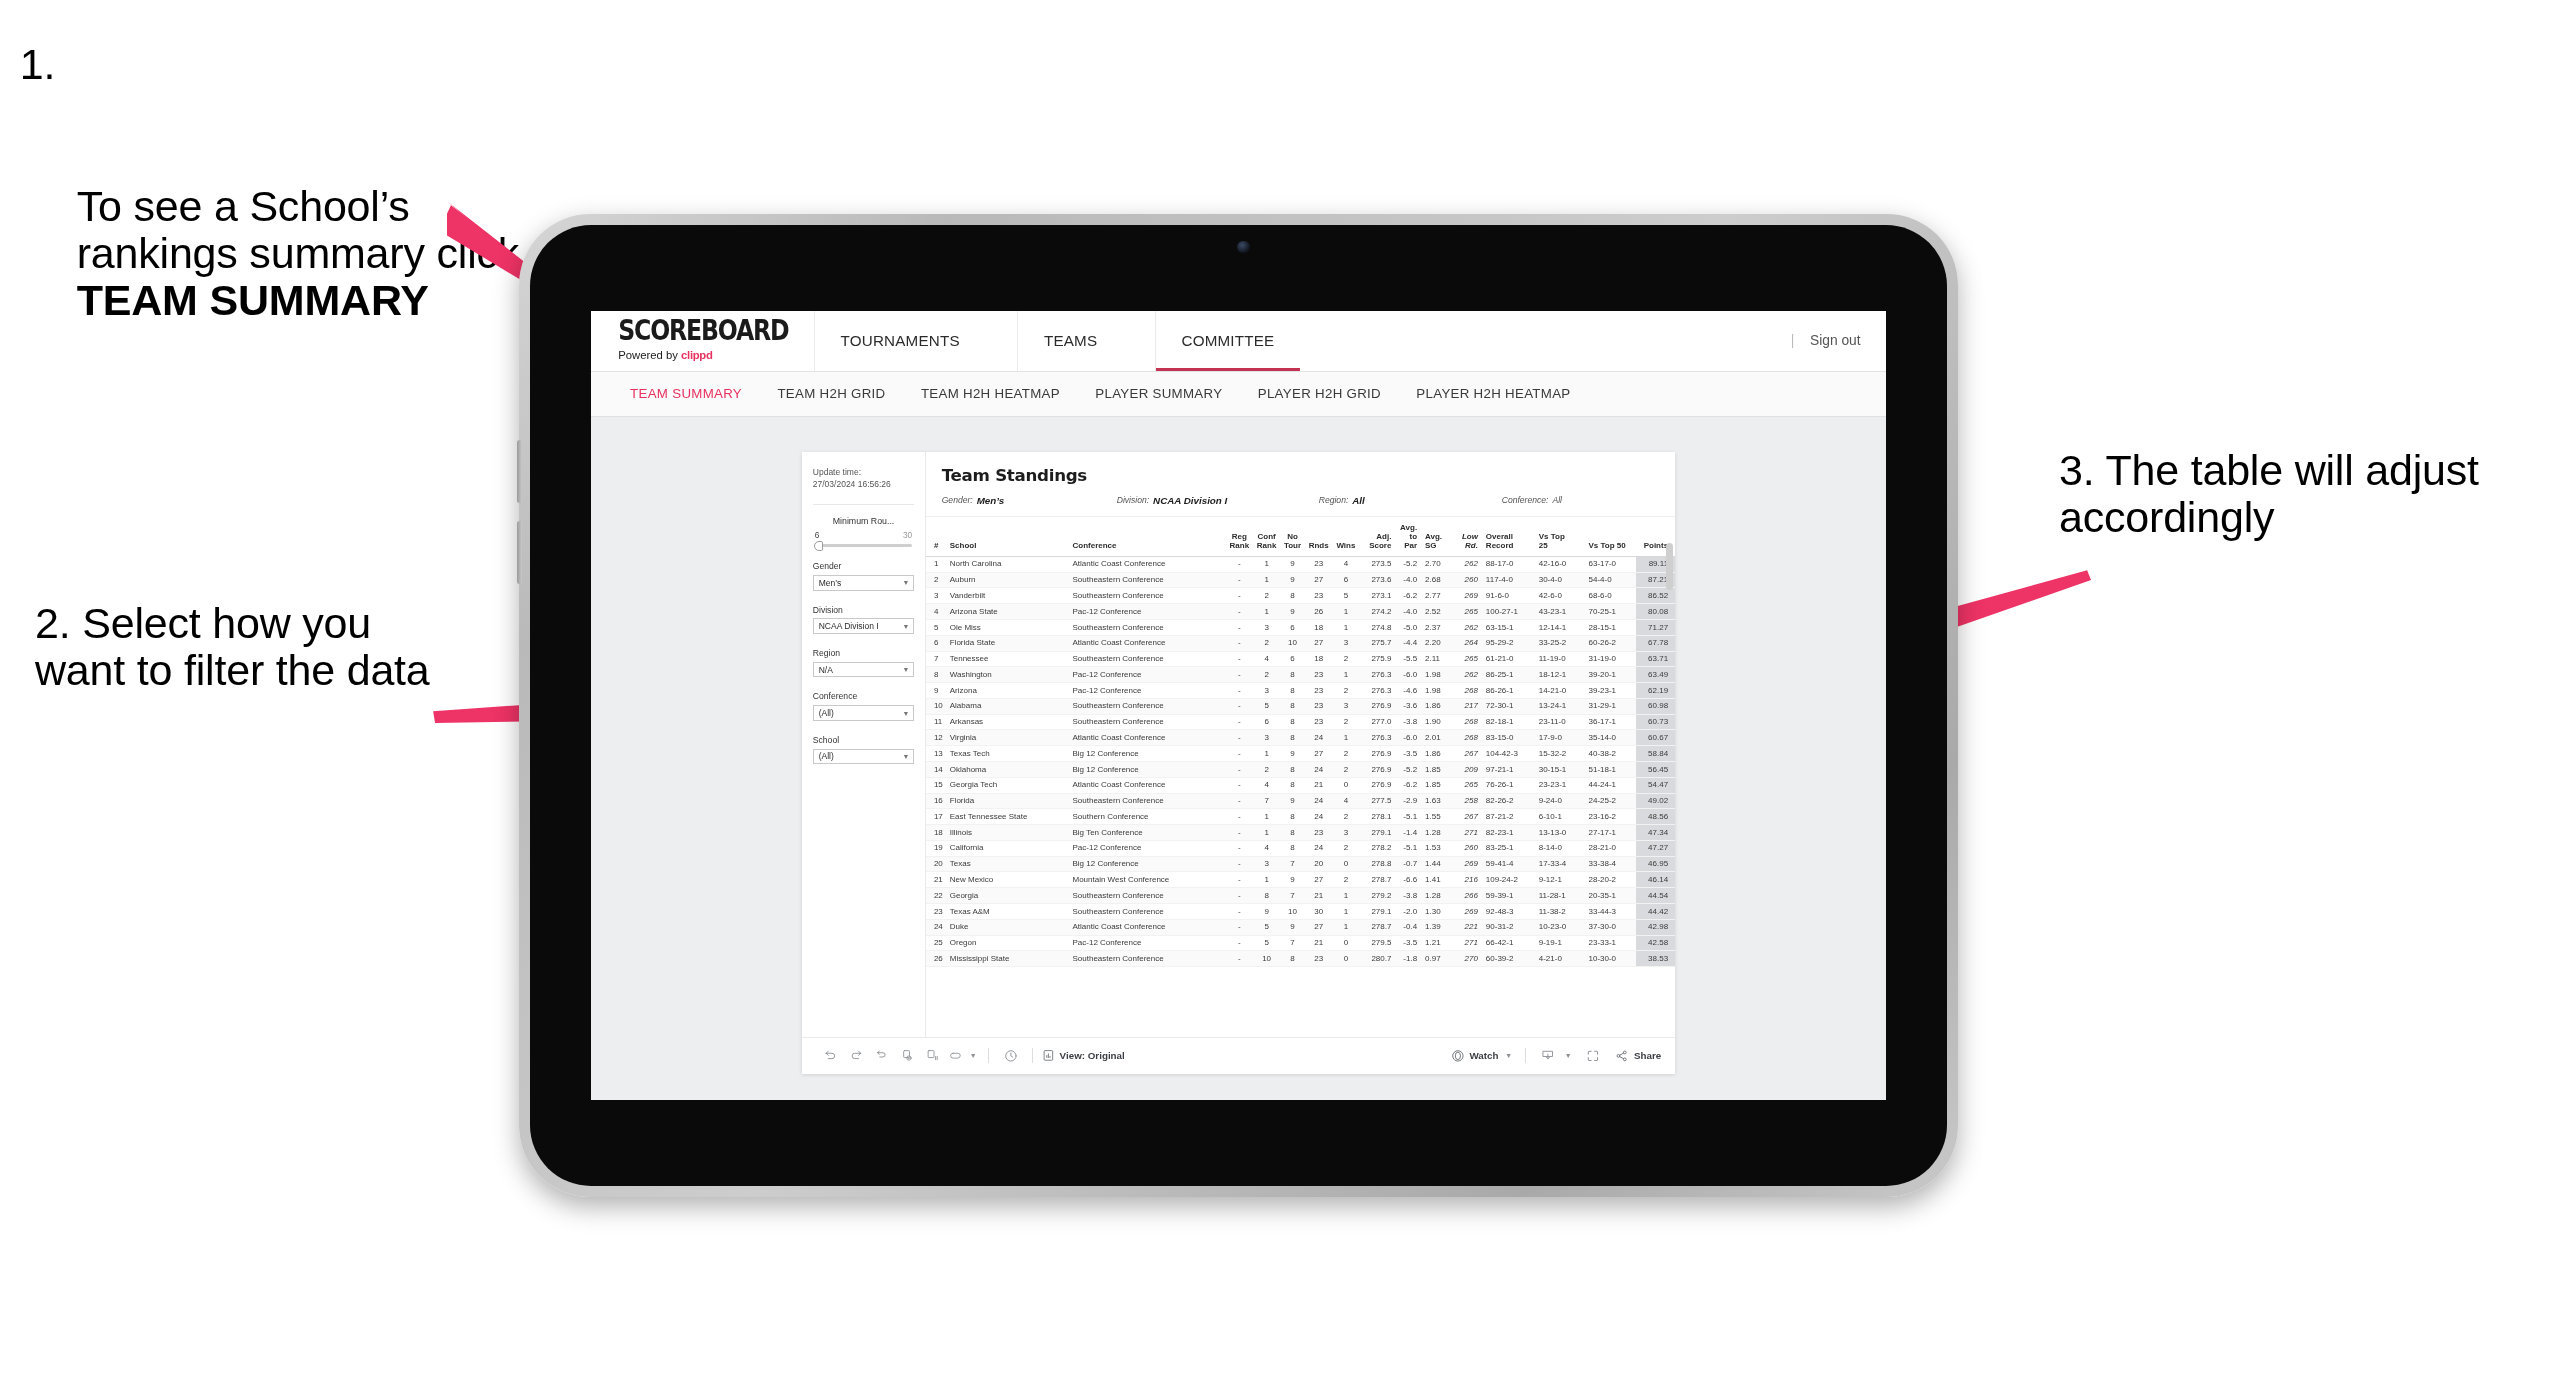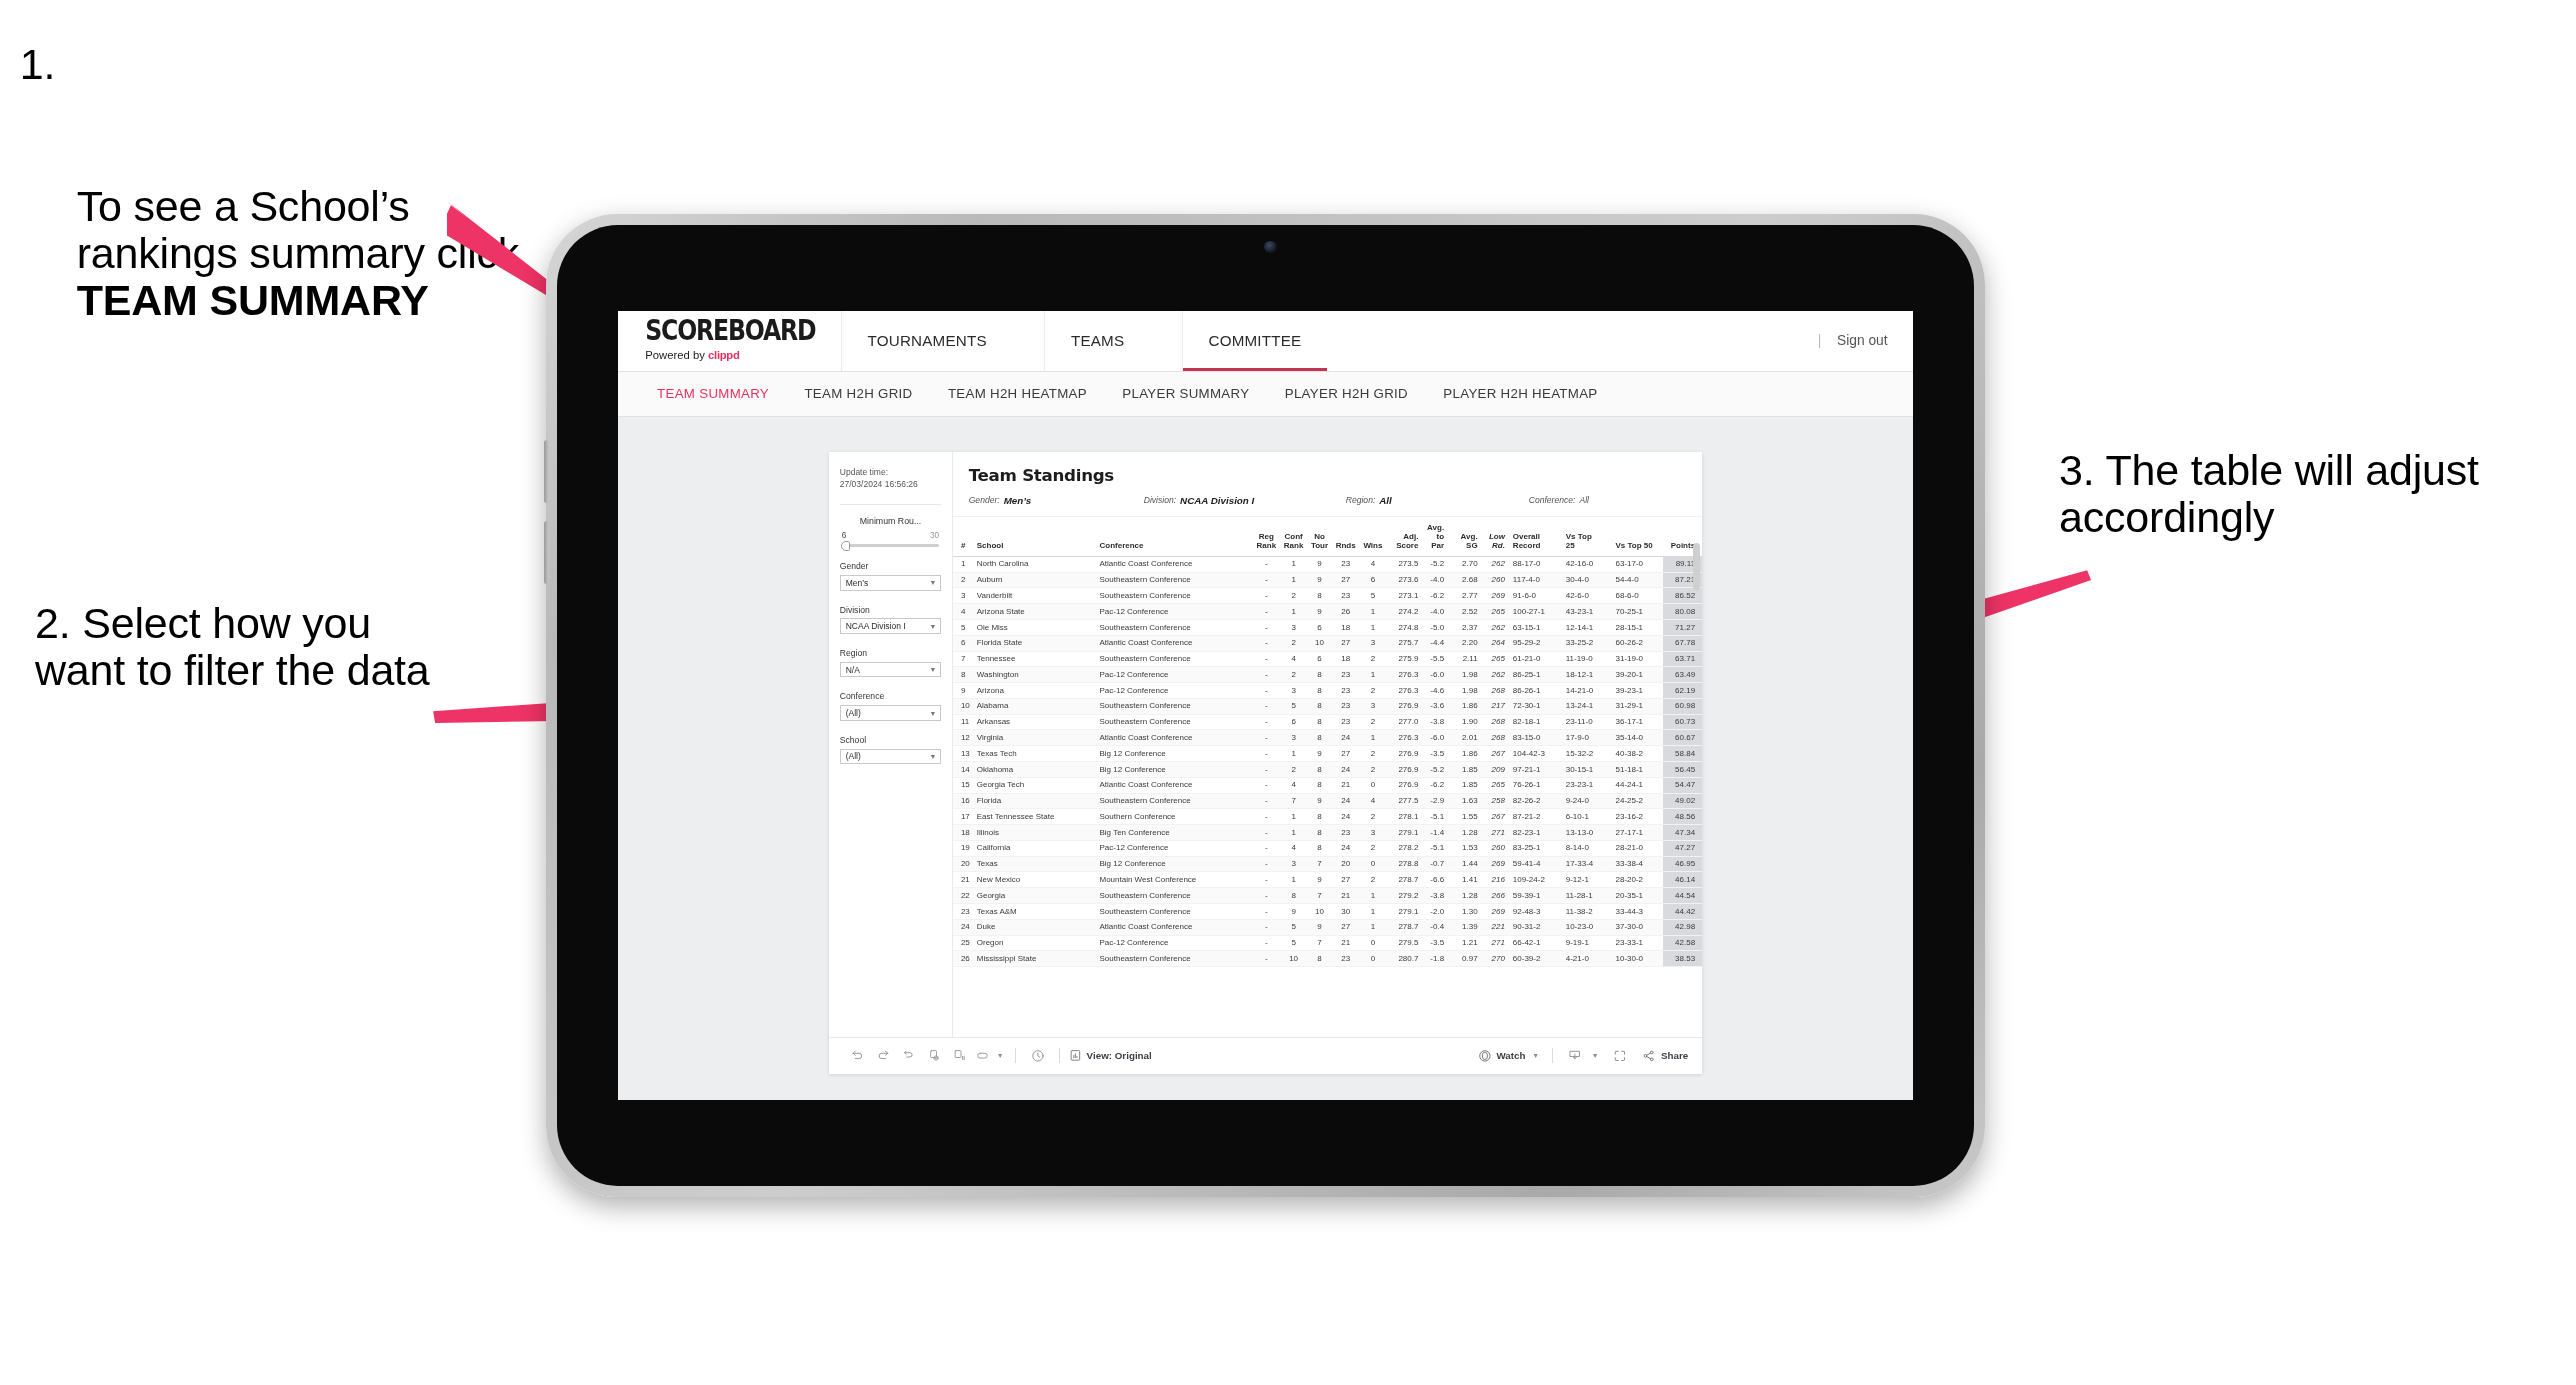--- a/index.html
+++ b/index.html
@@ -27,21 +27,21 @@
   #annot1 .body { display:block; margin-left: 57px; }
   #annot2 { left: 35px; top: 600px; width: 423px; }
   #annot3 { left: 2059px; top: 447px; width: 521px; }
 
   
   .arrow { position: absolute; }
 
   
   #tablet {
     position: absolute;
-    left: 546px; top: 214px;
+    left: 519px; top: 214px;
     width: 1439px; height: 983px;
     border-radius: 71px;
     background: linear-gradient(135deg,#d6d6d6 0%, #b9b9b9 18%, #cdcdcd 50%, #a9a9a9 82%, #c9c9c9 100%);
     box-shadow: 0 9.8px 25.6px rgba(0,0,0,0.30);
     padding: 10.8px;
   }
   #tablet-inner {
     width: 100%; height: 100%;
     border-radius: 61px;
     background: #0a0a0a;
@@ -188,21 +188,21 @@
     white-space:nowrap; line-height:1.2;
   }
   tbody tr:nth-child(even) td { background:#fafafa; }
   .c-rank  { width: 15.7px; text-align:left; padding-left:7.9px !important; }
   .c-school{ width: 106px; text-align:left; }
   .c-conf  { width: 134px; text-align:left; }
   .c-num   { width: 23.6px; text-align:center; }
   .c-nar   { width: 20.6px; text-align:center; }
   .c-score { width: 29.5px; text-align:right; }
   .c-par   { width: 25.6px; text-align:right; padding-right:5.9px !important;}
-  .c-sg    { width: 25.6px; text-align:right; }
+  .c-sg    { width: 25.6px; text-align:left; }
   .c-low   { width: 23.6px; text-align:right;font-style:italic; }
   .c-rec   { width: 49px; text-align:left; padding-left:5.9px !important; }
   .c-t25   { width: 43px; text-align:left; }
   .c-t50   { width: 43px; text-align:left; }
   .c-pts   { width: 31px; text-align:right; padding-right:6.9px !important; }
   tbody td.c-pts { background:#d9dade !important; color:#3a3a3a; }
   thead th.c-rank, thead th.c-school, thead th.c-conf, thead th.c-rec, thead th.c-t25, thead th.c-t50 { text-align:left; }
   thead th.c-pts { text-align:right; padding-right:6.9px; }
 
   #vscroll {

